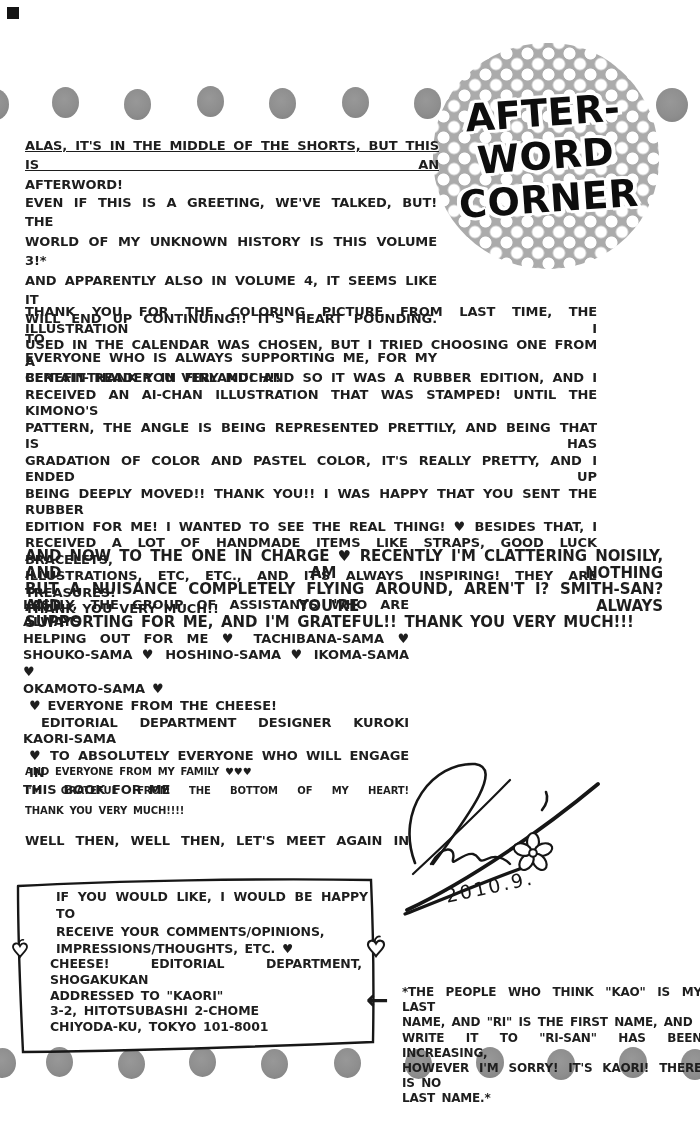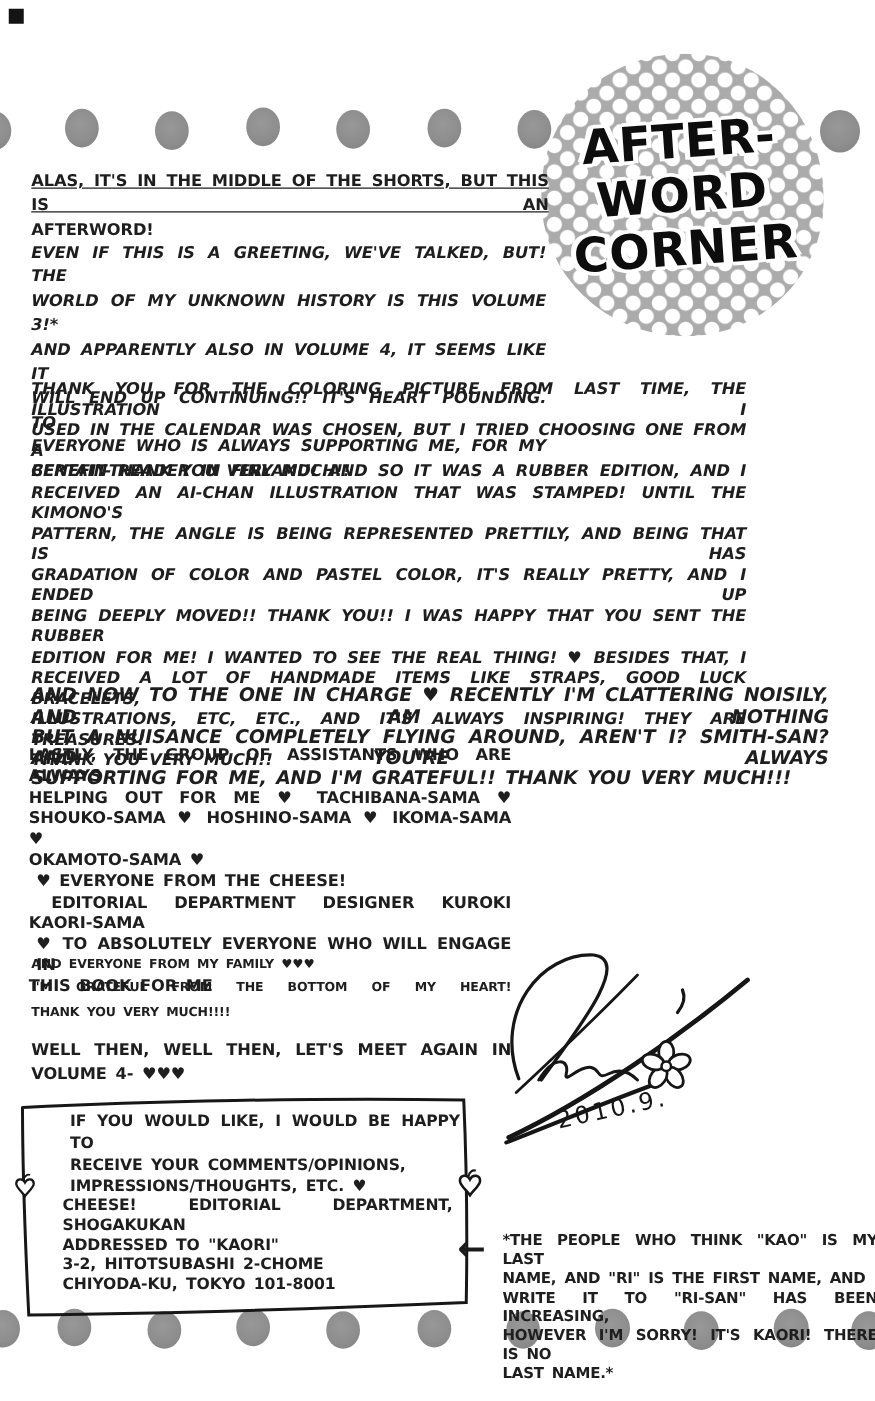--- a/index.html
+++ b/index.html
@@ -36,21 +36,21 @@
       2px 2px 0 #fff,-2px 2px 0 #fff,2px -2px 0 #fff,-2px -2px 0 #fff,
       4px 2px 0 #fff,-4px 2px 0 #fff,4px -2px 0 #fff,-4px -2px 0 #fff;
   }
   .badge-title .ln { text-align:center !important; text-align-last:center !important; }
   
   .tb {
     position:absolute; font-weight:700; letter-spacing:-0.1px; word-spacing:2.5px;
     color:#1e1e1e;
   }
   .tb .ln { text-align:justify; text-align-last:left; }
-  .jall .ln { text-align-last:justify;font-style:italic; }
+  .jall .ln { text-align-last:justify; }
   .jall .ln.last { text-align-last:left; }
   .p1 { left:25px; top:136px; width:414px; font-size:13px; line-height:19.4px; }
   .p1 .ln:nth-child(1){ text-align-last:justify;text-decoration:underline; }
   .p2 { left:25px; top:193px; width:412px; font-size:13px; line-height:19.4px; }
   .p3 { left:25px; top:304px; width:572px; font-size:13px; line-height:16.5px; }
   .p4 { left:25px; top:548px; width:638px; font-size:15px; line-height:16.6px; }
   .p5 { left:23px; top:597px; width:386px; font-size:13px; line-height:16.8px; }
   .p5 .ln:nth-child(1), .p5 .ln:nth-child(2), .p5 .ln:nth-child(3),
   .p5 .ln:nth-child(6), .p5 .ln:nth-child(8) { text-align-last:justify; }
   .p5 .ln:nth-child(5), .p5 .ln:nth-child(8) { padding-left:6px; }
@@ -151,21 +151,20 @@
       <div class="ln">♥ TO ABSOLUTELY EVERYONE WHO WILL ENGAGE IN</div>
       <div class="ln last">THIS BOOK FOR ME</div>
     </div>
   <div class="tb p6">
       <div class="ln">AND EVERYONE FROM MY FAMILY ♥♥♥</div>
       <div class="ln">I'M GRATEFUL FROM THE BOTTOM OF MY HEART!</div>
       <div class="ln last">THANK YOU VERY MUCH!!!!</div>
     </div>
   <div class="tb p7">
       <div class="ln">WELL THEN, WELL THEN, LET'S MEET AGAIN IN</div>
-      <div class="ln last">VOLUME 4- ♥♥♥</div>
     </div>
 
   <svg class="sig-svg" width="270" height="170" viewBox="0 0 270 170">
     <g fill="none" stroke="#161616" stroke-linecap="round">
       <path d="M22,111 C2,58 40,10 82,12 C112,16 72,68 40,112" stroke-width="2.6"></path>
       <path d="M117,28 C82,64 48,96 20,122" stroke-width="2.2"></path>
       <path d="M205,32 C152,76 78,128 14,158" stroke-width="3.8"></path>
       <path d="M38,112 C50,92 63,95 60,107 C58,116 70,100 80,102 C88,104 84,112 94,107 C102,103 110,105 117,112" stroke-width="2.4"></path>
       <path d="M12,162 C58,144 96,128 132,115" stroke-width="3.2"></path>
       <path d="M153,40 C156,47 153,53 149,58" stroke-width="2.6"></path>

